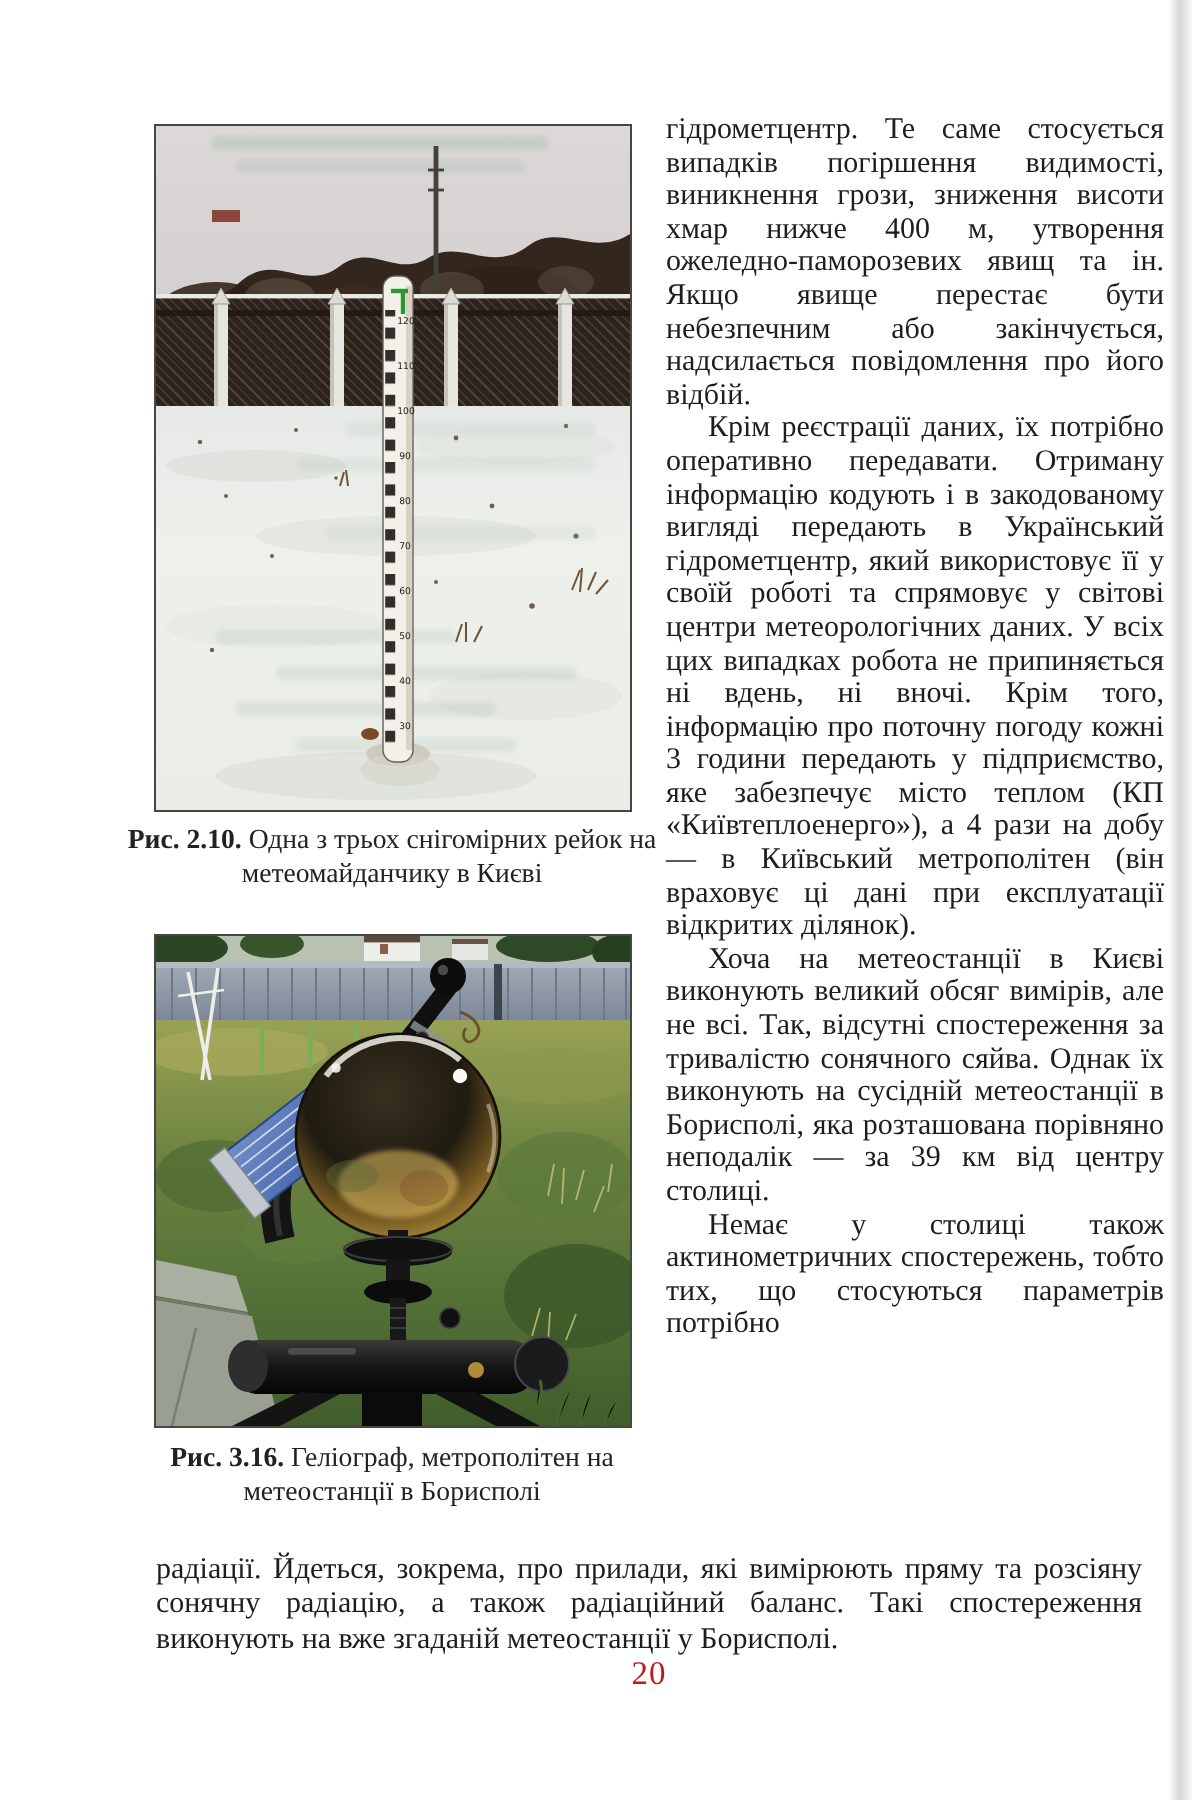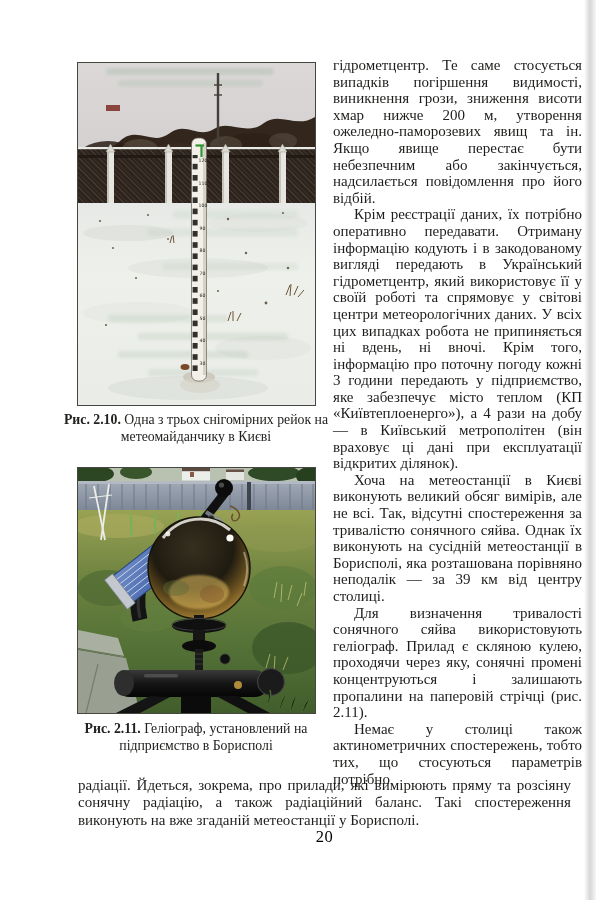--- a/index.html
+++ b/index.html
@@ -31,21 +31,21 @@
   .rightcol p.indent{text-indent:21px;}
   
   .bottomblock{
     position:absolute;left:66px;top:765px;width:517px;
     font-size:15px;line-height:17.4px;text-align:justify;
   }
   .bottomblock p{margin:12px;}
   
   .pagenum{
     position:absolute;left:66px;top:827px;width:517px;text-align:center;
-    font-size:16.5px;letter-spacing:.5px;color:#000000;
+    font-size:16.5px;letter-spacing:.5px;color:#b91c1c;
   }
   
   .edge-shadow{
     position:absolute;left:584px;top:0;width:12px;height:900px;
     background:linear-gradient(90deg,rgba(0,0,0,0) 0%,rgba(120,120,120,.30) 50%,rgba(190,190,190,.12) 100%);
     pointer-events:none;
   }
 </style>
 </head>
 <body>
@@ -360,28 +360,27 @@
       </g>
 
       <g stroke="#46632f" stroke-width="1.6">
         <path d="M200,245 q3,-14 8,-20 M212,245 q1,-12 6,-18 M224,245 q2,-10 7,-14"></path>
         <path d="M190,238 q4,-10 2,-16"></path>
       </g>
     </svg>
   </figure>
 
   <div class="caption" id="caption2">
-    <b>Рис. 2.11.</b><span> Геліограф, установлений на підприємство в Борисполі</span>
+    <b>Рис. 3.16.</b><span> Геліограф, метрополітен на метеостанції в Борисполі</span>
   </div>
 
   <div class="rightcol">
-    <p>гідрометцентр. Те саме стосується випадків погіршення видимості, виникнення грози, зниження висоти хмар нижче 200 м, утворення ожеледно-паморозевих явищ та ін. Якщо явище перестає бути небезпечним або закінчується, надсилається повідомлення про його відбій.</p>
+    <p>гідрометцентр. Те саме стосується випадків погіршення видимості, виникнення грози, зниження висоти хмар нижче 400 м, утворення ожеледно-паморозевих явищ та ін. Якщо явище перестає бути небезпечним або закінчується, надсилається повідомлення про його відбій.</p>
     <p class="indent">Крім реєстрації даних, їх потрібно оперативно передавати. Отриману інформацію кодують і в закодованому вигляді передають в Український гідрометцентр, який використовує її у своїй роботі та спрямовує у світові центри метеорологічних даних. У всіх цих випадках робота не припиняється ні вдень, ні вночі. Крім того, інформацію про поточну погоду кожні 3 години передають у підприємство, яке забезпечує місто теплом (КП «Київтеплоенерго»), а 4 рази на добу — в Київський метрополітен (він враховує ці дані при експлуатації відкритих ділянок).</p>
     <p class="indent">Хоча на метеостанції в Києві виконують великий обсяг вимірів, але не всі. Так, відсутні спостереження за тривалістю сонячного сяйва. Однак їх виконують на сусідній метеостанції в Борисполі, яка розташована порівняно неподалік — за 39 км від центру столиці.</p>
-    <p class="indent">Для визначення тривалості сонячного сяйва використовують геліограф. Прилад є скляною кулею, проходячи через яку, сонячні промені концентруються і залишають пропалини на паперовій стрічці (рис. 2.11).</p>
     <p class="indent">Немає у столиці також актинометричних спостережень, тобто тих, що стосуються параметрів потрібно</p>
   </div>
 
   <div class="bottomblock">
     <p>радіації. Йдеться, зокрема, про прилади, які вимірюють пряму та розсіяну сонячну радіацію, а також радіаційний баланс. Такі спостереження виконують на вже згаданій метеостанції у Борисполі.</p>
   </div>
 
   <div class="pagenum">20</div>
 
   <div class="edge-shadow"></div>

